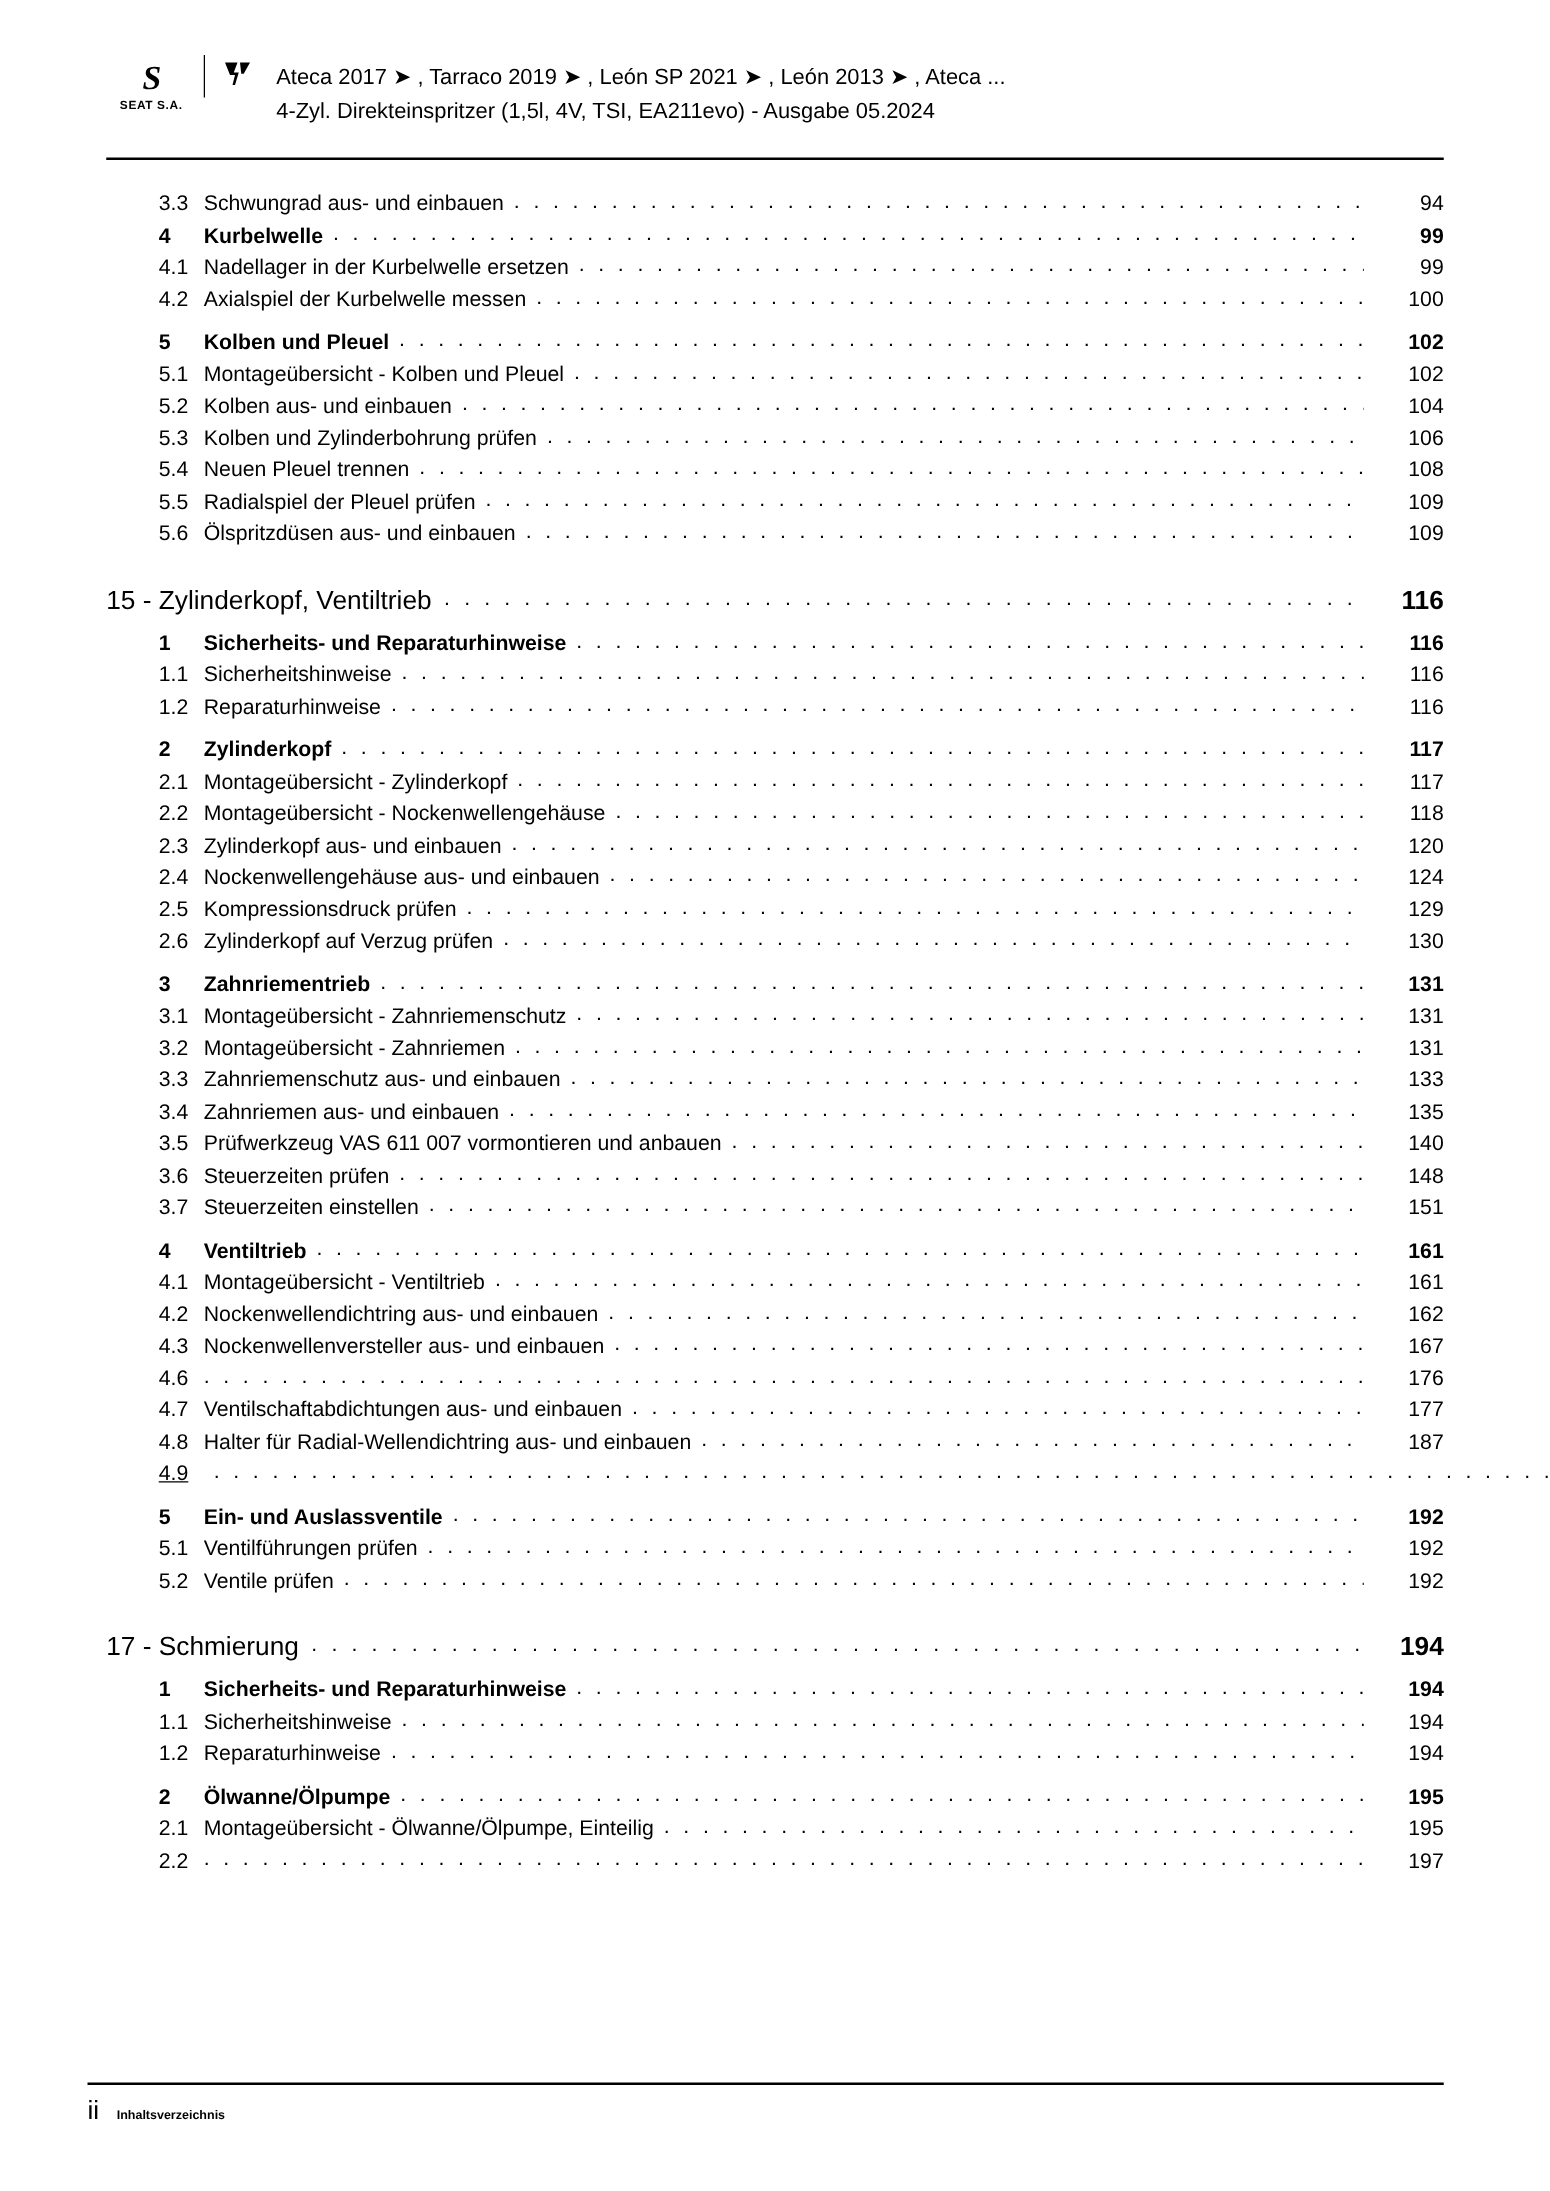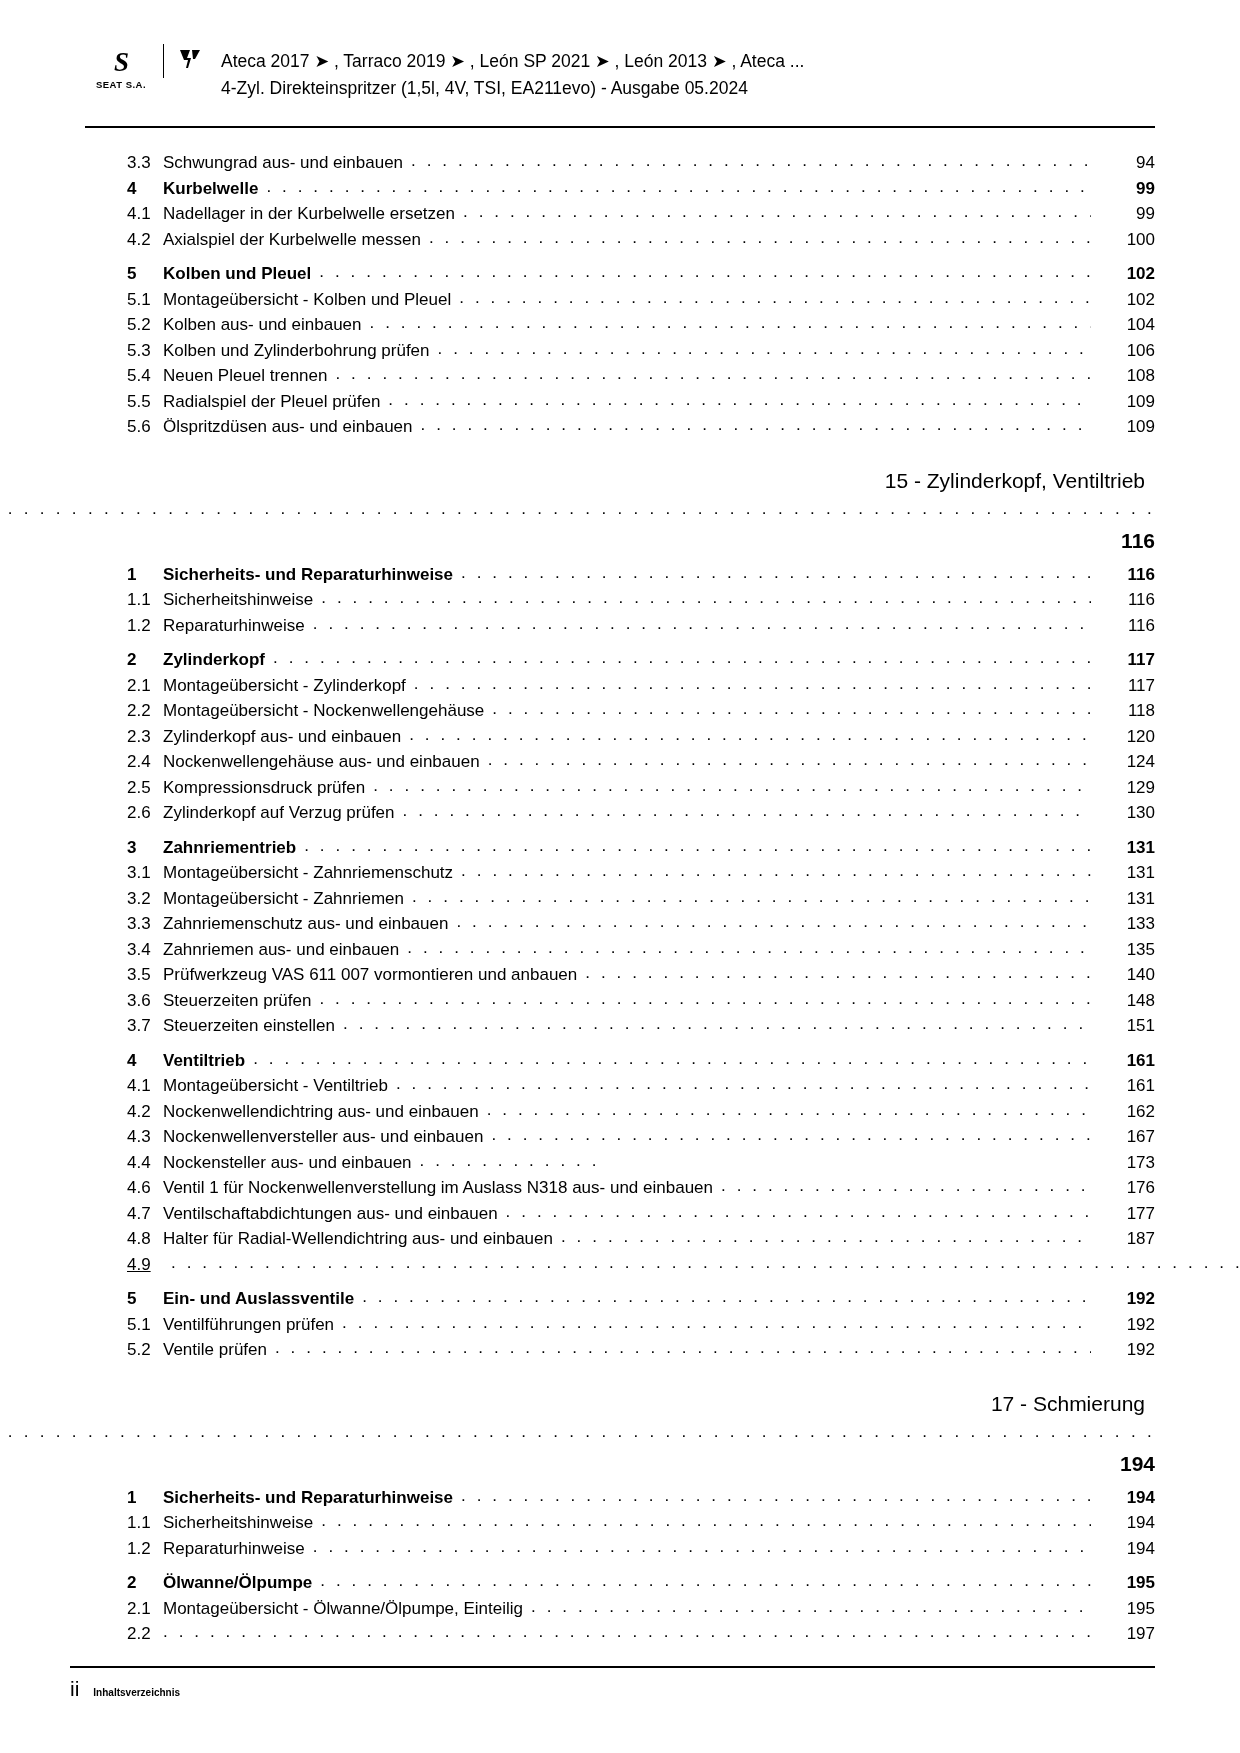--- a/index.html
+++ b/index.html
@@ -119,21 +119,20 @@
   .row.bold .label,
   .row.bold .num,
   .row.bold .page-no { font-weight: bold; }
 
   
   .row.chapter {
     font-size: 21px;
     line-height: 30px;
     margin-top: 26px;
     margin-bottom: 6px;
-    flex-direction: column;
   }
   .row.chapter .label {
     font-weight: normal;
     padding-right: 10px;
   }
   .row.chapter .page-no {
     font-weight: bold;
     width: 56px;
     font-size: 21px;
   }
@@ -440,28 +439,21 @@
         <span class="dots">. . . . . . . . . . . . . . . . . . . . . . . . . . . . . . . . . . . . . . . . . . . . . . . . . . . . . . . . . . . . . . . . . . . . . . . .</span>
         <span class="page-no">162</span>
       </div>
       <div class="row lvl2">
         <span class="num">4.3</span>
         <span class="label">Nockenwellenversteller aus- und einbauen</span>
         <span class="dots">. . . . . . . . . . . . . . . . . . . . . . . . . . . . . . . . . . . . . . . . . . . . . . . . . . . . . . . . . . . . . . . . . . . . . . . .</span>
         <span class="page-no">167</span>
       </div>
       <div class="row lvl2">
-        <span class="num">4.4</span>
-        <span class="label">Nockensteller aus- und einbauen</span>
-        <span class="dots">. . . . . . . . . . . .</span>
-        <span class="page-no">173</span>
-      </div>
-      <div class="row lvl2">
         <span class="num">4.6</span>
-        <span class="label">Ventil 1 für Nockenwellenverstellung im Auslass N318 aus- und einbauen</span>
         <span class="dots">. . . . . . . . . . . . . . . . . . . . . . . . . . . . . . . . . . . . . . . . . . . . . . . . . . . . . . . . . . . . . . . . . . . . . . . .</span>
         <span class="page-no">176</span>
       </div>
       <div class="row lvl2">
         <span class="num">4.7</span>
         <span class="label">Ventilschaftabdichtungen aus- und einbauen</span>
         <span class="dots">. . . . . . . . . . . . . . . . . . . . . . . . . . . . . . . . . . . . . . . . . . . . . . . . . . . . . . . . . . . . . . . . . . . . . . . .</span>
         <span class="page-no">177</span>
       </div>
       <div class="row lvl2">

